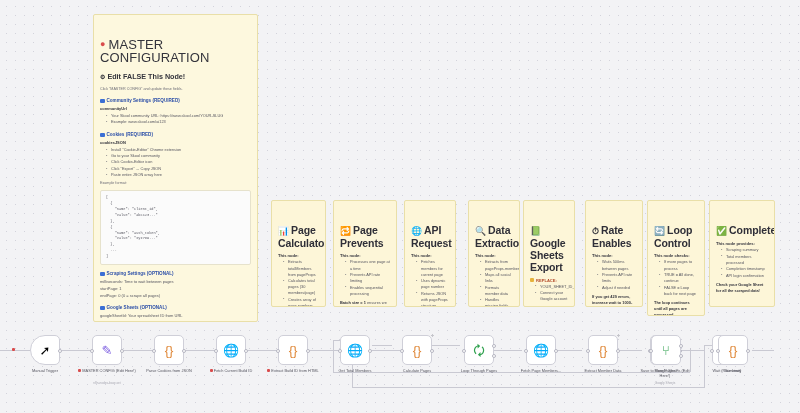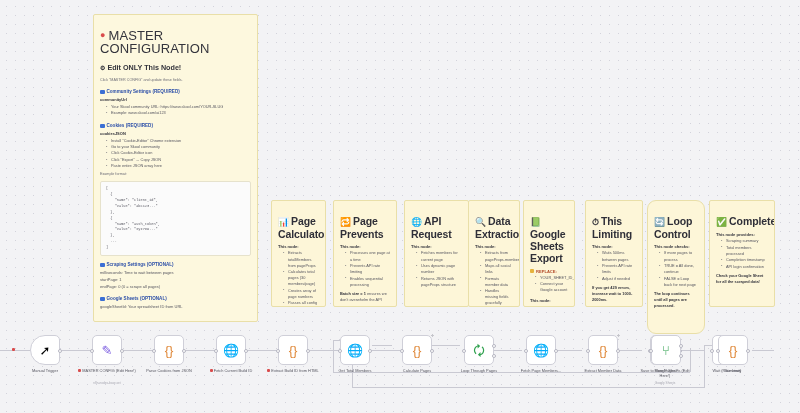--- a/index.html
+++ b/index.html
@@ -18,21 +18,21 @@
     background-size: 9px 9px;
     background-position: 2px 2px;
   }
 
   
   .sticky {
     position:absolute;
     background:#fdf6d8;
     border:1px solid #e9dfa8;
     border-radius:2px;
-    padding:14px 6px;
+    padding:23px 6px;
     overflow:hidden;
     color:#3b3b44;
   }
   .sticky.big { background:#fdf8de; }
   .note-title {
     font-size:10.5px; font-weight:bold; letter-spacing:-0.1px;
     line-height:1.18; margin:0 0 4px 0; color:#2f2f38;
   }
   .note-title .emj { font-size:9px; margin-right:2px; }
   .note-sub {
@@ -135,21 +135,21 @@
 
 <div id="canvas">
 
   <div class="sticky big" style="left:93px; top:14px; width:165px; height:308px;">
 
     <div class="m-h1">
       <span class="dot">●</span><span>MASTER CONFIGURATION</span>
     </div>
 
     <div class="m-h2">
-      <span class="ic">⚙</span><span>Edit ONLY This Node!</span>
+      <span class="ic">⚙</span><span>Edit FALSE This Node!</span>
     </div>
 
     <div class="m-small">Click "MASTER CONFIG" and update these fields.</div>
 
     <div class="m-h3">
       <span class="m-chip"></span>
       <span>Community Settings (REQUIRED)</span>
     </div>
     <div class="m-line">
       <b>communityUrl</b>
@@ -224,21 +224,21 @@
     <ul class="note-ul">
       <li>Processes one page at a time</li>
       <li>Prevents API rate limiting</li>
       <li>Enables sequential processing</li>
     </ul>
     <div class="note-p">
       <b>Batch size = 1</b> <span>ensures we don't overwhelm the API</span>
     </div>
   </div>
 
-  <div class="sticky" style="left:404px; top:200px; width:65px; height:107px;">
+  <div class="sticky" style="left:404px; top:200px; width:52px; height:107px;">
     <div class="note-title">
       <span class="emj">🌐</span><span>API Request</span>
     </div>
     <div class="note-sub">This node:</div>
     <ul class="note-ul">
       <li>Fetches members for current page</li>
       <li>Uses dynamic page number</li>
       <li>Returns JSON with pageProps structure</li>
     </ul>
   </div>
@@ -270,34 +270,34 @@
     </ul>
     <div class="note-sub" style="margin-top:5px;">This node:</div>
     <ul class="note-ul">
       <li>Appends or updates rows</li>
 
     </ul>
   </div>
 
   <div class="sticky" style="left:585px; top:200px; width:58px; height:107px;">
     <div class="note-title">
-      <span class="emj">⏱</span><span>This Limiting</span>
+      <span class="emj">⏱</span><span>Rate Enables</span>
     </div>
     <div class="note-sub">This node:</div>
     <ul class="note-ul">
       <li>Waits 500ms between pages</li>
       <li>Prevents API rate limits</li>
       <li>Adjust if needed</li>
     </ul>
     <div class="note-p">
       <b>If you get 429 errors, increase wait to 1000-2000ms.</b>
     </div>
   </div>
 
-  <div class="sticky" style="left:647px; top:200px; width:58px; height:134px;border-radius:9px;">
+  <div class="sticky" style="left:647px; top:200px; width:58px; height:116px;">
     <div class="note-title">
       <span class="emj">🔄</span><span>Loop Control</span>
     </div>
     <div class="note-sub">This node checks:</div>
     <ul class="note-ul">
       <li>If more pages to process</li>
       <li>TRUE = All done, continue</li>
       <li>FALSE = Loop back for next page</li>
     </ul>
     <div class="note-p">

